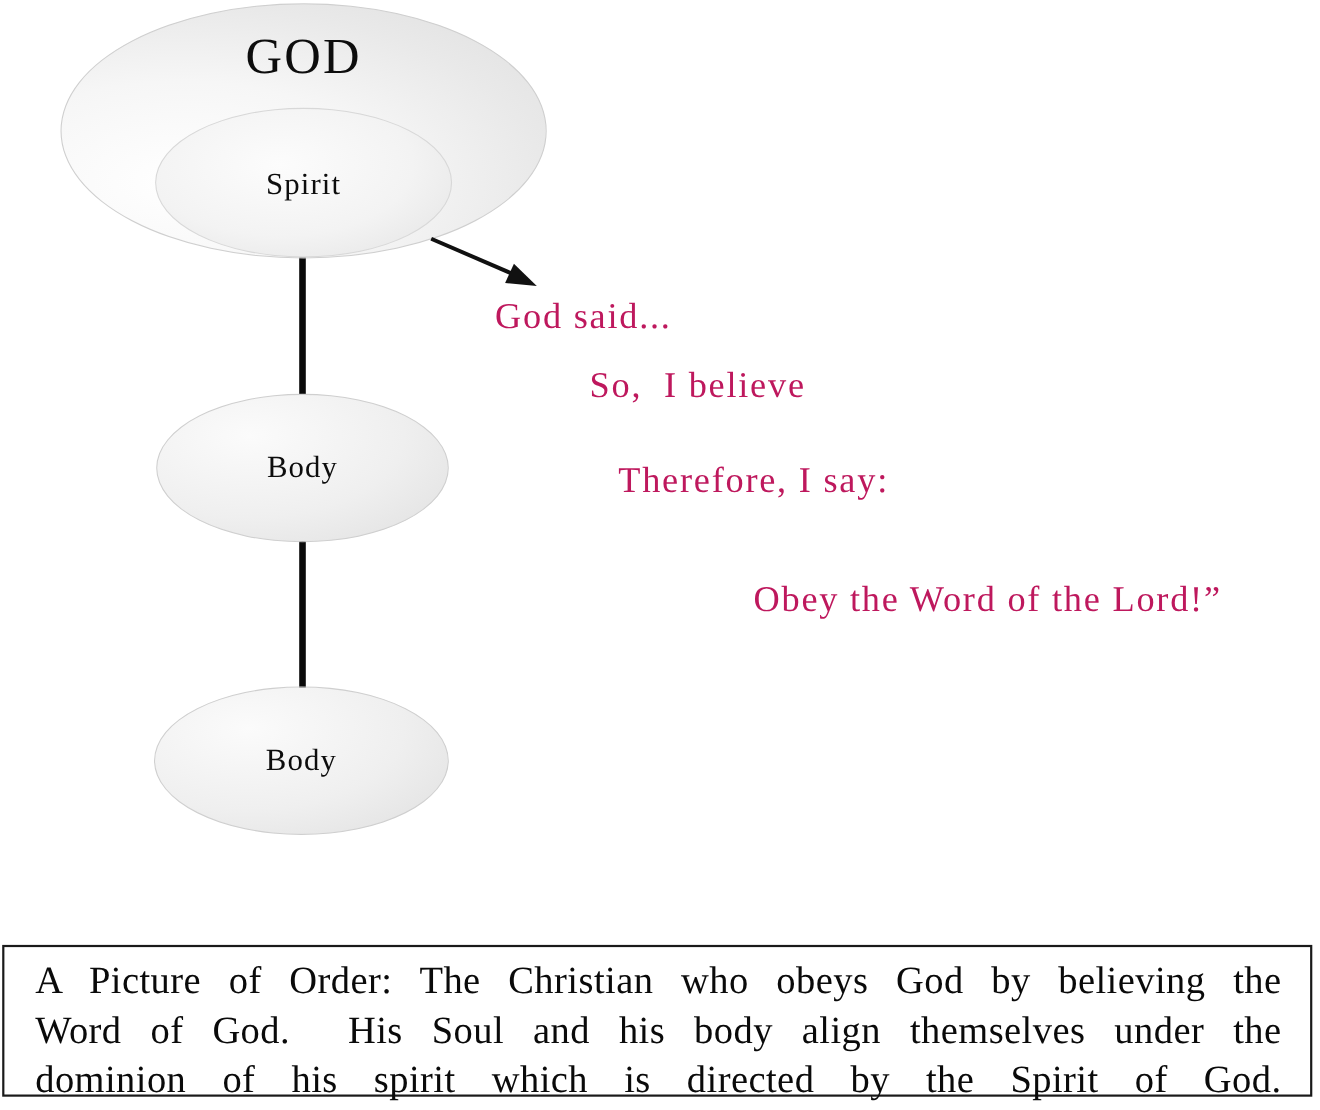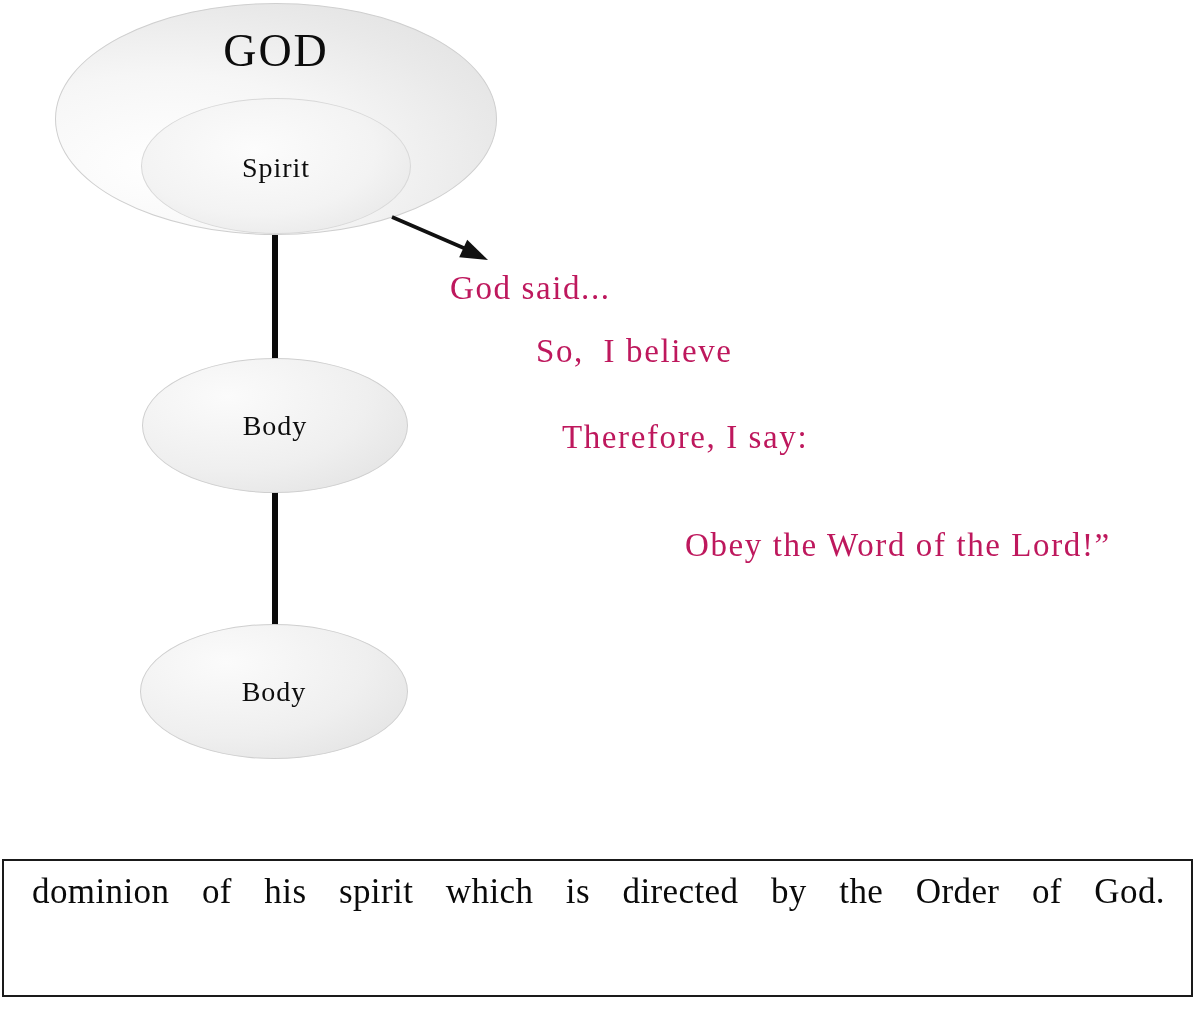--- a/index.html
+++ b/index.html
@@ -144,16 +144,18 @@
     <line x1="7" y1="11" x2="81" y2="43" stroke="#111111" stroke-width="3.6"></line>
     <polygon points="103,54 74.2,51.2 82.2,33.8" fill="#111111"></polygon>
   </svg>
 
   <div class="ann" id="ann-0">God said...</div>
   <div class="ann" id="ann-1">So,&nbsp; I believe</div>
   <div class="ann" id="ann-2">Therefore, I say:</div>
   <div class="ann" id="ann-4">Obey the Word of the Lord!”</div>
 
   <div id="caption-box">
-    <div class="cap-line">dominion of his spirit which is directed by the Order of God.</div>
+    <div class="cap-line">A Picture of Order: The Christian who obeys God by believing the</div>
+    <div class="cap-line">Word of God.&nbsp; His Soul and his body align themselves under the</div>
+    <div class="cap-line">dominion of his spirit which is directed by the Spirit of God.</div>
   </div>
 
 </div>
 
 </body></html>

